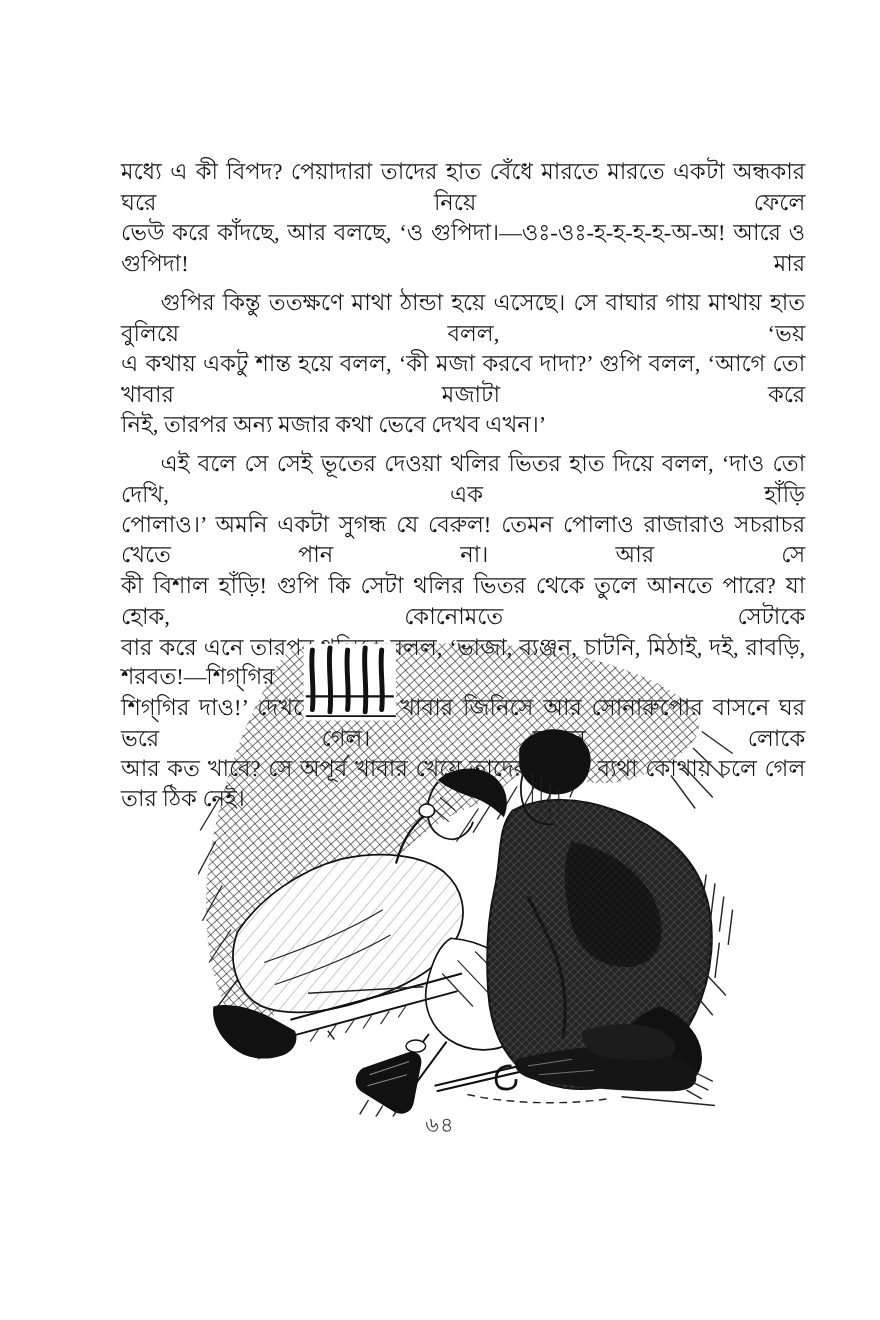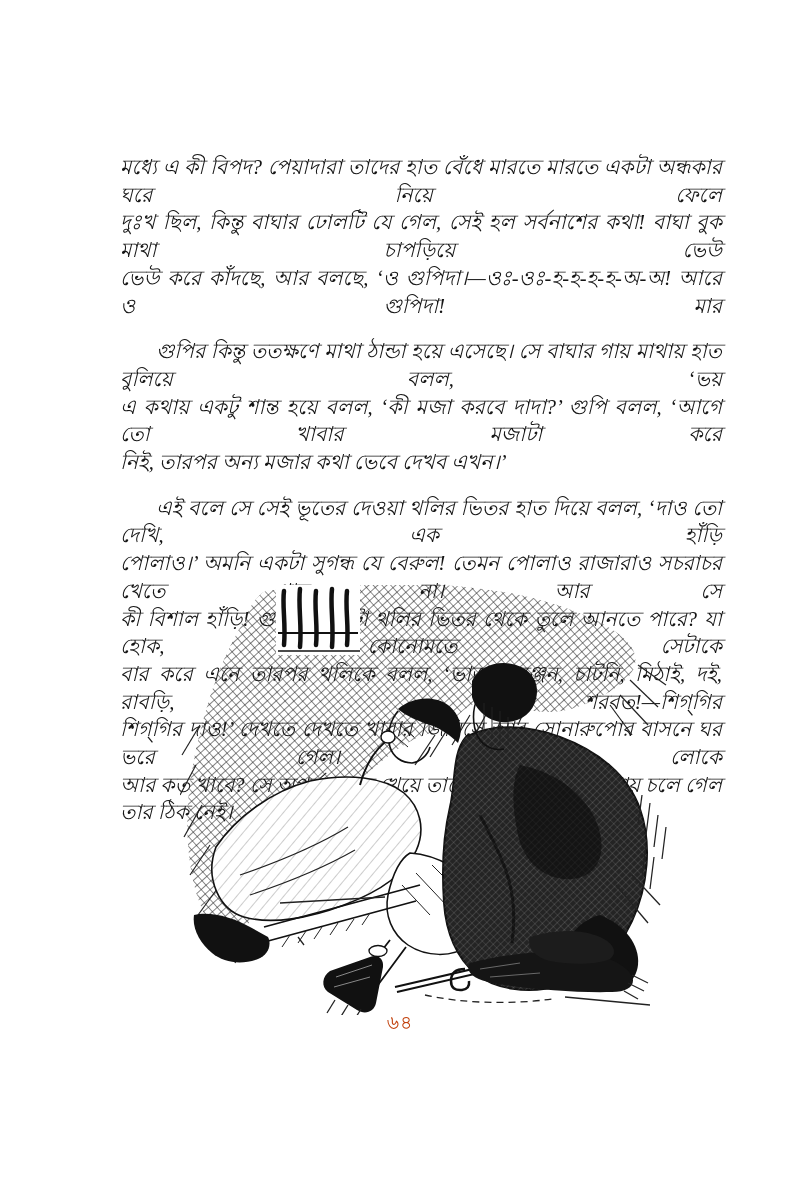--- a/index.html
+++ b/index.html
@@ -5,44 +5,43 @@
   html,body{margin:0;padding:0;background:#e8e8e8;}
   .page{
     position:relative;width:800px;height:1200px;margin:0 auto;
     background:#ffffff;overflow:hidden;color:#151515;
     font-family:"Liberation Serif","DejaVu Serif",serif;
   }
   .text-block{
     position:absolute;left:102px;top:136px;width:638px;
     font-size:20.5px;line-height:27.7px;
   }
-  .paragraph{margin:18px;font-style:italic;}
+  .paragraph{margin:8px;}
   .line{
     text-align:justify;text-align-last:justify;
     white-space:normal;
   }
   .line.last{text-align-last:left;}
   .line.indent{text-indent:36px;}
   .illustration-wrap{
     position:absolute;left:180px;top:585px;width:490px;height:430px;
   }
   .page-number{
     position:absolute;left:0;top:1008px;width:800px;
-    text-align:center;font-size:19px;letter-spacing:1px;color:#c2410c;
+    text-align:center;font-size:19px;letter-spacing:1px;color:#404040;
   }
 </style>
 </head>
 <body>
 
 <div class="page">
 
   <div class="text-block">
     <p class="paragraph">
       <span class="line" style="display:block">মধ্যে এ কী বিপদ? পেয়াদারা তাদের হাত বেঁধে মারতে মারতে একটা অন্ধকার ঘরে নিয়ে ফেলে</span>
-      <span class="line" style="display:block">দুঃখ ছিল, কিন্তু বাঘার ঢোলটি যে গেল, সেই হল সর্বনাশের কথা! বাঘা বুক মাথা চাপড়িয়ে ভেউ</span>
       <span class="line" style="display:block">ভেউ করে কাঁদছে, আর বলছে, ‘ও গুপিদা।—ওঃ-ওঃ-হ-হ-হ-হ-অ-অ! আরে ও গুপিদা! মার</span>
     </p>
     <p class="paragraph">
       <span class="line indent" style="display:block">গুপির কিন্তু ততক্ষণে মাথা ঠান্ডা হয়ে এসেছে। সে বাঘার গায় মাথায় হাত বুলিয়ে বলল, ‘ভয়</span>
       <span class="line" style="display:block">এ কথায় একটু শান্ত হয়ে বলল, ‘কী মজা করবে দাদা?’ গুপি বলল, ‘আগে তো খাবার মজাটা করে</span>
       <span class="line last" style="display:block">নিই, তারপর অন্য মজার কথা ভেবে দেখব এখন।’</span>
     </p>
     <p class="paragraph">
       <span class="line indent" style="display:block">এই বলে সে সেই ভূতের দেওয়া থলির ভিতর হাত দিয়ে বলল, ‘দাও তো দেখি, এক হাঁড়ি</span>
       <span class="line" style="display:block">পোলাও।’ অমনি একটা সুগন্ধ যে বেরুল! তেমন পোলাও রাজারাও সচরাচর খেতে পান না। আর সে</span>

